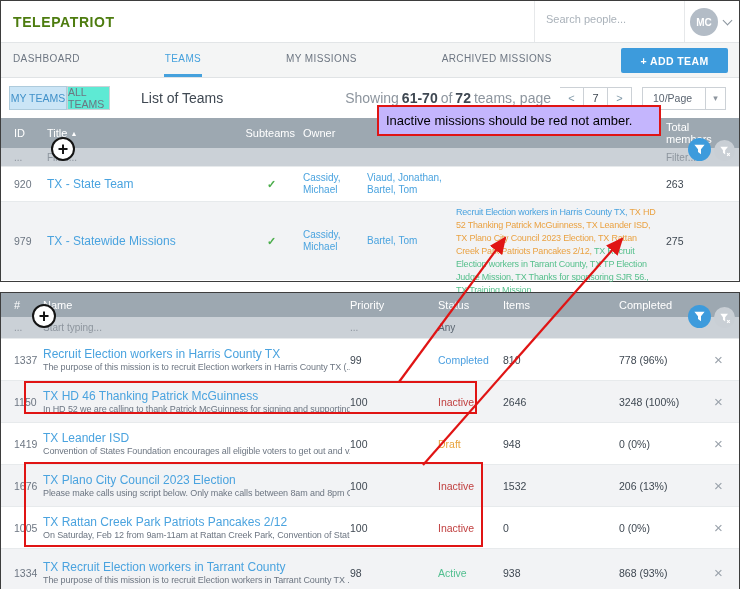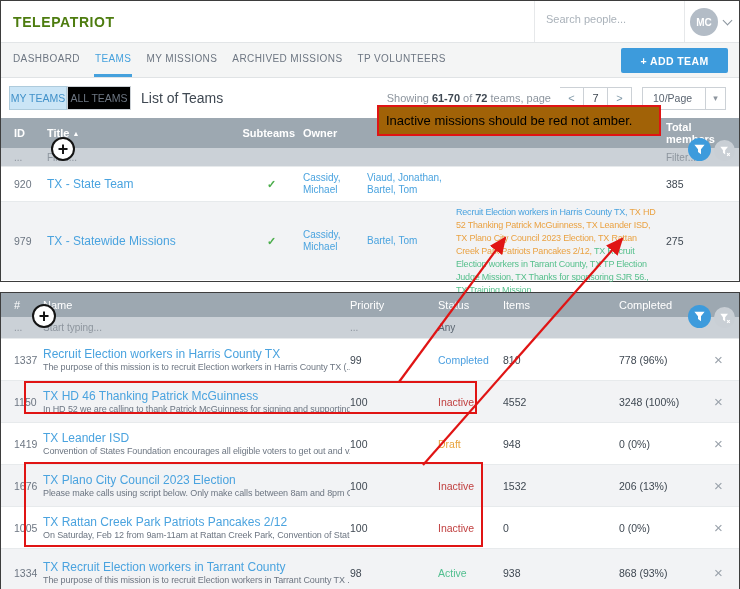--- a/index.html
+++ b/index.html
@@ -12,46 +12,46 @@
   .block.bottom { top: 292px; height: 297px; }
 
   .app-header { position: relative; height: 42px; background: #fff; border-bottom: 1px solid #e2e5e7; }
   .logo { position: absolute; left: 12px; top: 13px; font-size: 14px; font-weight: bold; color: #4d7c0f; letter-spacing: .6px; }
   .hdr-divider { position: absolute; top: 0; width: 1px; height: 41px; background: #e6e8ea; }
   .search-input { position: absolute; left: 545px; top: 12px; width: 125px; border: none; outline: none; font-size: 11px; color: #5a6470; font-family: "Liberation Sans", sans-serif; }
   .search-input::placeholder { color: #aab2ba; }
   .avatar { position: absolute; left: 689px; top: 7px; width: 28px; height: 28px; border-radius: 50%; background: #b3bcc6; color: #fff; font-size: 10px; font-weight: bold; display: flex; align-items: center; justify-content: center; }
   .avatar-caret { position: absolute; left: 723px; top: 16px; width: 7px; height: 7px; border-right: 1.5px solid #8a949e; border-bottom: 1.5px solid #8a949e; transform: rotate(45deg); }
 
-  .nav-bar { position: relative; height: 35px; background: #f4f5f5; border-bottom: 1px solid #e0e3e5; display: flex; align-items: stretch; padding-left: 11px; }
+  .nav-bar { position: relative; height: 35px; background: #f4f5f5; border-bottom: 1px solid #e0e3e5; display: flex; align-items: stretch; padding-left: 11px; justify-content: space-between; }
   .nav-item { display: flex; align-items: center; padding: 0 1px; margin-right: 13px; font-size: 10px; letter-spacing: .4px; color: #6d7682; border-bottom: 3px solid transparent; cursor: pointer; }
   .nav-item.active { color: #45a1dd; border-bottom-color: #45a1dd; }
   .add-team-btn { position: absolute; left: 620px; top: 5px; width: 107px; height: 25px; background: #3d9bdc; color: #fff; border: none; border-radius: 2px; font-size: 10.5px; font-weight: bold; letter-spacing: .4px; font-family: "Liberation Sans", sans-serif; cursor: pointer; }
 
   .toolbar { position: relative; height: 40px; background: #fff; }
   .tab { position: absolute; top: 8px; height: 24px; font-size: 10.5px; display: flex; align-items: center; justify-content: center; cursor: pointer; }
   .tab-myteams { left: 8px; width: 58px; background: #cbe5f6; color: #4191c9; border: 1px solid #aecbdc; }
-  .tab-allteams { left: 66px; width: 64px; background: #000000; color: #6d7682; border: 1px solid #ccd1d6; }
+  .tab-allteams { left: 66px; width: 43px; background: #5eead4; color: #6d7682; border: 1px solid #ccd1d6; }
   .panel-title { position: absolute; left: 140px; top: 12px; font-size: 14px; color: #3f4852; }
   .pager { position: absolute; right: 13px; top: 8px; height: 24px; display: flex; align-items: center; }
-  .pager-text { display: flex; gap: 3px; font-size: 11px; color: #8d959e; margin-right: 9px; }
+  .pager-text { display: flex; gap: 3px; font-size: 14px; color: #8d959e; margin-right: 9px; }
   .pager-text b { color: #3f4852; }
   .pg-btn { width: 24px; height: 23px; border: 1px solid #ccd1d6; border-left: none; display: flex; align-items: center; justify-content: center; font-size: 11px; color: #7f98a8; background: #fff; cursor: pointer; }
   .pg-btn:first-of-type { border-left: 1px solid #ccd1d6; }
   .pg-btn.num { color: #3f4852; }
   .page-size { margin-left: 10px; width: 84px; height: 23px; border: 1px solid #ccd1d6; display: flex; align-items: center; font-size: 10.5px; color: #5a6470; cursor: pointer; }
   .page-size .ps-label { flex: 1; padding-left: 10px; }
   .page-size .ps-caret { width: 20px; height: 100%; border-left: 1px solid #ccd1d6; display: flex; align-items: center; justify-content: center; color: #8d959e; font-size: 9px; }
 
   
   .t-head, .t-filter, .t-row { display: grid; padding-left: 13px; align-items: center; }
   .teams-grid { grid-template-columns: 33px 194px 58px 64px 88px 210px 1fr; }
   .missions-grid { grid-template-columns: 29px 307px 88px 65px 116px 87px 1fr; }
   .t-head { background: #9da8b1; color: #fff; font-size: 11px; }
-  .teams-head { height: 30px; font-weight: bold; }
+  .teams-head { height: 30px; }
   .missions-head { height: 24px; }
   .t-filter { background: #cbd1d7; font-size: 10px; color: #8d959e; }
   .teams-filter { height: 18px; }
   .missions-filter { height: 21px; }
   .t-row { border-top: 1px solid #e7eaec; background: #fff; }
   .t-row.alt { background: #f2f3f5; }
   .cell { overflow: hidden; }
   .cell.c-subteams-h { text-align: right; padding-right: 4px; }
   .cell.c-check { padding-left: 26px; color: #4cae4c; font-weight: bold; font-size: 11px; }
   .cell.pad4 { padding-left: 4px; }
@@ -83,21 +83,21 @@
   
   .funnel-btn { position: absolute; border-radius: 50%; display: flex; align-items: center; justify-content: center; cursor: pointer; z-index: 10; }
   .funnel-blue { width: 23px; height: 23px; background: #3d9bdc; }
   .funnel-gray { width: 21px; height: 21px; background: #c9cfd5; }
   .fb-top-blue { left: 688px; top: 138px; }
   .fb-top-gray { left: 714px; top: 140px; }
   .fb-bot-blue { left: 688px; top: 305px; }
   .fb-bot-gray { left: 714px; top: 307px; }
 
   
-  .anno-note { position: absolute; left: 377px; top: 105px; width: 284px; height: 31px; background: #a16207; border: 2px solid #e01414; z-index: 46; font-size: 13px; color: #000; display: flex; align-items: center; padding-left: 7px; }
+  .anno-note { position: absolute; left: 377px; top: 105px; width: 284px; height: 31px; background: #c4b5fd; border: 2px solid #e01414; z-index: 46; font-size: 13px; color: #000; display: flex; align-items: center; padding-left: 7px; }
   .anno-box { position: absolute; border: 2px solid #e01414; z-index: 40; pointer-events: none; }
   .anno-box-1 { left: 24px; top: 381px; width: 453px; height: 33px; }
   .anno-box-2 { left: 24px; top: 462px; width: 459px; height: 85px; }
   .anno-arrows { position: absolute; left: 0; top: 0; z-index: 45; pointer-events: none; }
   .plus-cursor { position: absolute; width: 24px; height: 24px; border-radius: 50%; background: #fff; border: 2.5px solid #141414; color: #141414; font-size: 18px; font-weight: bold; display: flex; align-items: center; justify-content: center; z-index: 50; line-height: 1; }
   .plus-top { left: 51px; top: 137px; }
   .plus-bottom { left: 32px; top: 304px; }
 </style>
 </head>
 <body>
@@ -169,21 +169,21 @@
       <div class="cell pad5">Filter...</div>
     </div>
 
     <div class="t-row teams-grid row-920">
       <div class="cell id-cell">920</div>
       <div class="cell link">TX - State Team</div>
       <div class="cell c-check">✓</div>
       <div class="cell pad4 owner-cell">Cassidy, Michael</div>
       <div class="cell pad4 owner-cell">Viaud, Jonathan, Bartel, Tom</div>
       <div class="cell"></div>
-      <div class="cell pad5 val-cell">385</div>
+      <div class="cell pad5 val-cell">263</div>
     </div>
 
     <div class="t-row teams-grid row-979 alt">
       <div class="cell id-cell">979</div>
       <div class="cell link">TX - Statewide Missions</div>
       <div class="cell c-check">✓</div>
       <div class="cell pad4 owner-cell">Cassidy, Michael</div>
       <div class="cell pad4 owner-cell">Bartel, Tom</div>
       <div class="cell missions-list" style="align-self:start">
         <span class="mission-seg" data-status="completed">Recruit Election workers in Harris County TX,</span><span class="mission-seg" data-status="inactive"> TX HD 52 Thanking Patrick McGuinness,</span><span class="mission-seg" data-status="inactive"> TX Leander ISD,</span><span class="mission-seg" data-status="inactive"> TX Plano City Council 2023 Election,</span><span class="mission-seg" data-status="inactive"> TX Rattan Creek Park Patriots Pancakes 2/12,</span><span class="mission-seg" data-status="active"> TX Recruit Election workers in Tarrant County,</span><span class="mission-seg" data-status="active"> TX TP Election Judge Mission,</span><span class="mission-seg" data-status="active"> TX Thanks for sponsoring SJR 56.,</span><span class="mission-seg" data-status="active"> TX Training Mission</span>
@@ -240,21 +240,21 @@
     </div>
 
     <div class="t-row missions-grid m-row alt">
       <div class="cell id-cell">1150</div>
       <div class="cell m-name">
         <span class="link">TX HD 46 Thanking Patrick McGuinness</span>
         <span class="m-desc">In HD 52 we are calling to thank Patrick McGuinness for signing and supporting...</span>
       </div>
       <div class="cell val-cell">100</div>
       <div class="cell status-cell" data-status="inactive">Inactive</div>
-      <div class="cell val-cell">4552</div>
+      <div class="cell val-cell">2646</div>
       <div class="cell val-cell">3248 (100%)</div>
       <div class="cell close-cell">×</div>
     </div>
 
     <div class="t-row missions-grid m-row">
       <div class="cell id-cell">1419</div>
       <div class="cell m-name">
         <span class="link">TX Leander ISD</span>
         <span class="m-desc">Convention of States Foundation encourages all eligible voters to get out and v...</span>
       </div>

